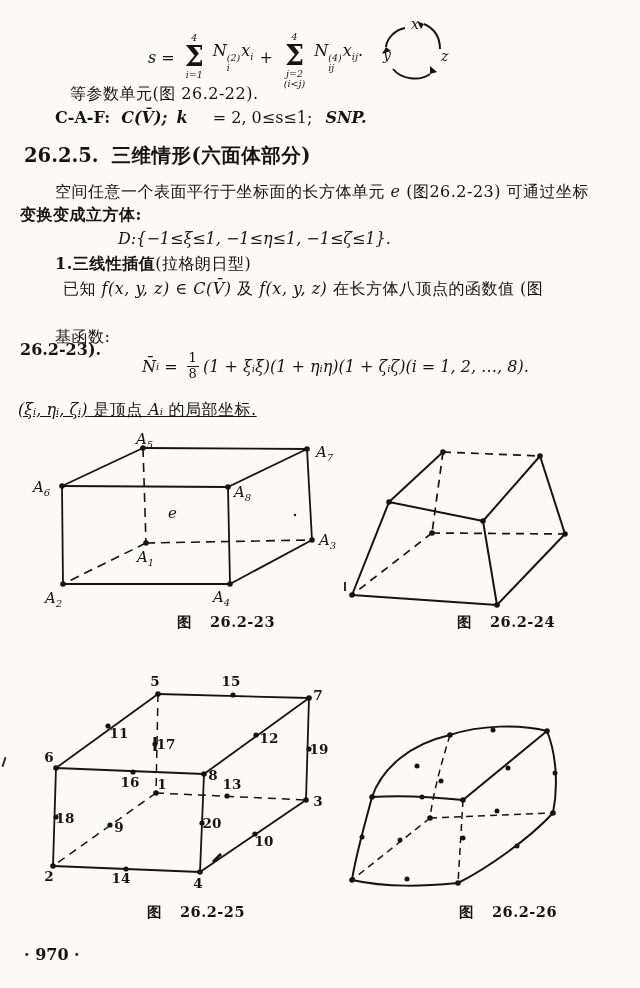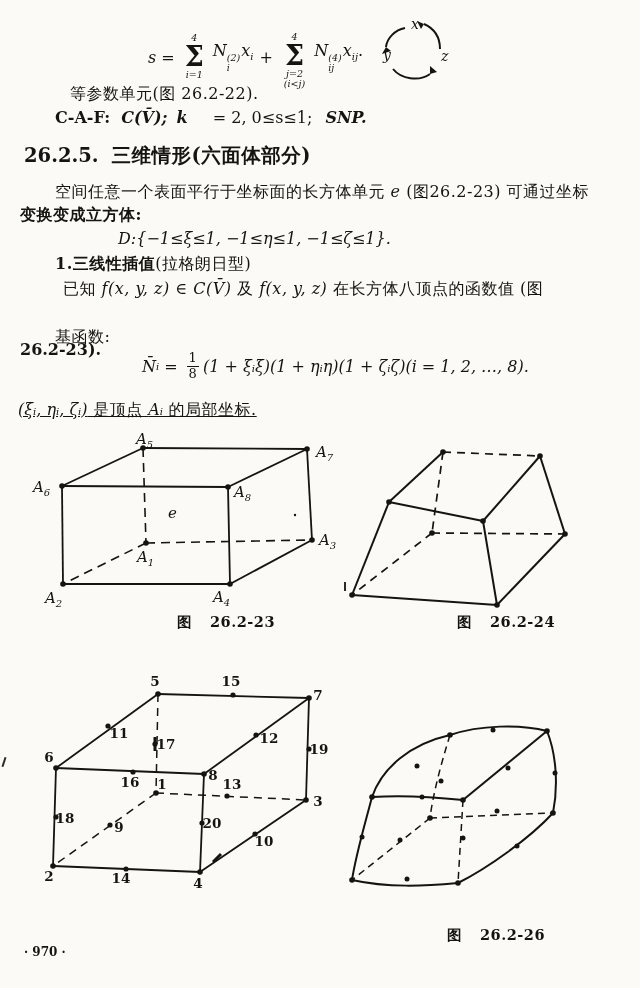--- a/index.html
+++ b/index.html
@@ -262,20 +262,23 @@
       <text x="283" y="138">3</text>
       <text x="30" y="155">18</text>
       <text x="84" y="164">9</text>
       <text x="177" y="160">20</text>
       <text x="229" y="178">10</text>
       <text x="14" y="213">2</text>
       <text x="86" y="215">14</text>
       <text x="163" y="220">4</text>
     </g>
   </svg>
+  <div class="abs caption" style="left:75px; top:903px; width:170px;">
+    <span class="cjk">图</span><span class="num">26.2-25</span>
+  </div>
 
   <svg class="abs" style="left:340px; top:716px;" width="235" height="180" viewBox="0 0 235 180">
     <g stroke="#161412" stroke-width="2" fill="none">
       <path d="M32,81 C 42,52 70,28 110,19"></path>
       <path d="M110,19 C 140,9 180,8 207,15"></path>
       <path d="M123,84 L207,15"></path>
       <path d="M32,81 C 60,79 95,81 123,84"></path>
       <path d="M207,15 C 217,40 218,72 213,97"></path>
       <path d="M32,81 C 25,108 16,138 12,164"></path>
       <path d="M12,164 C 48,172 85,170 118,167"></path>
@@ -305,22 +308,22 @@
       <circle cx="215" cy="57" r="2.5"></circle>
         <circle cx="22" cy="121" r="2.5"></circle>
       <circle cx="67" cy="163" r="2.5"></circle>
         <circle cx="177" cy="130" r="2.5"></circle>
       <circle cx="101" cy="65" r="2.5"></circle>
         <circle cx="60" cy="124" r="2.5"></circle>
       <circle cx="157" cy="95" r="2.5"></circle>
         <circle cx="123" cy="122" r="2.5"></circle>
     </g>
   </svg>
-  <div class="abs caption" style="left:385px; top:903px; width:160px;margin-top:23px;">
+  <div class="abs caption" style="left:397px; top:903px; width:160px;">
     <span class="cjk">图</span><span class="num">26.2-26</span>
   </div>
 
-  <div class="abs b" style="left:24px; top:945px; font-size:12px;">· 970 ·</div>
+  <div class="abs b" style="left:24px; top:945px; font-size:16px;">· 970 ·</div>
 
   <div class="abs artifact" style="left:3px; top:757px; width:2px; height:10px; transform:rotate(18deg);"></div>
   <div class="abs artifact" style="left:344px; top:582px; width:2px; height:9px;"></div>
 
 </div>
 
 </body></html>

